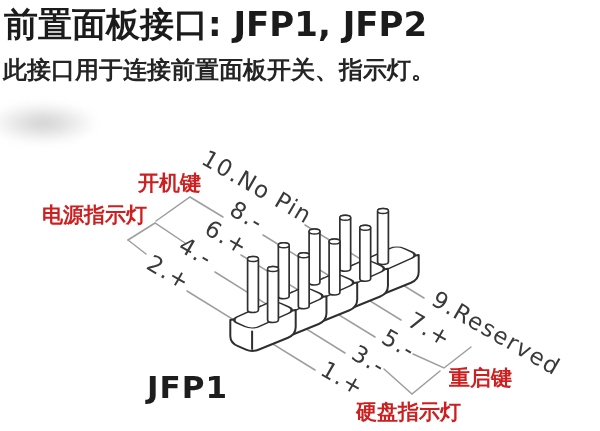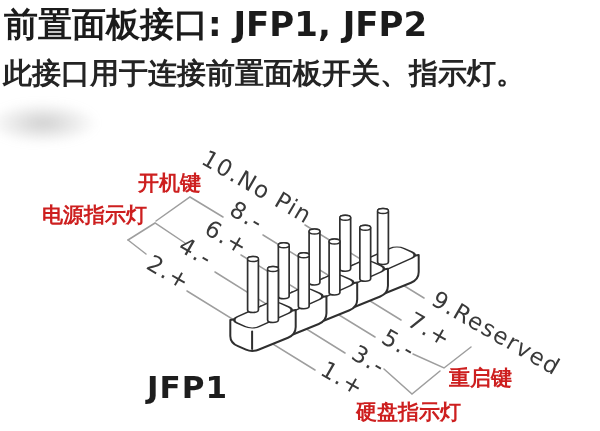--- a/index.html
+++ b/index.html
@@ -6,21 +6,21 @@
   body{
     width:600px;height:431px;position:relative;background:#ffffff;overflow:hidden;
     font-family:"DejaVu Sans","Liberation Sans",sans-serif;
   }
   .page-title{
     position:absolute;left:4px;top:2px;margin:0;
     font-size:34px;font-weight:800;color:#1b1b1b;letter-spacing:0px;white-space:nowrap;
   }
   .page-subtitle{
     position:absolute;left:3px;top:54px;margin:0;
-    font-size:29px;font-weight:600;color:#242424;white-space:nowrap;
+    font-size:24px;font-weight:600;color:#242424;white-space:nowrap;
   }
   .smudge{
     position:absolute;left:-12px;top:102px;width:110px;height:42px;
     background:radial-gradient(closest-side,rgba(150,150,150,0.45),rgba(150,150,150,0));
     filter:blur(4px);pointer-events:none;
   }
   svg.diagram{position:absolute;left:0;top:0;}
   .pin-label{
     font-size:23px;fill:#3a3a3a;letter-spacing:1.5px;
     font-family:"DejaVu Sans","Liberation Sans",sans-serif;

